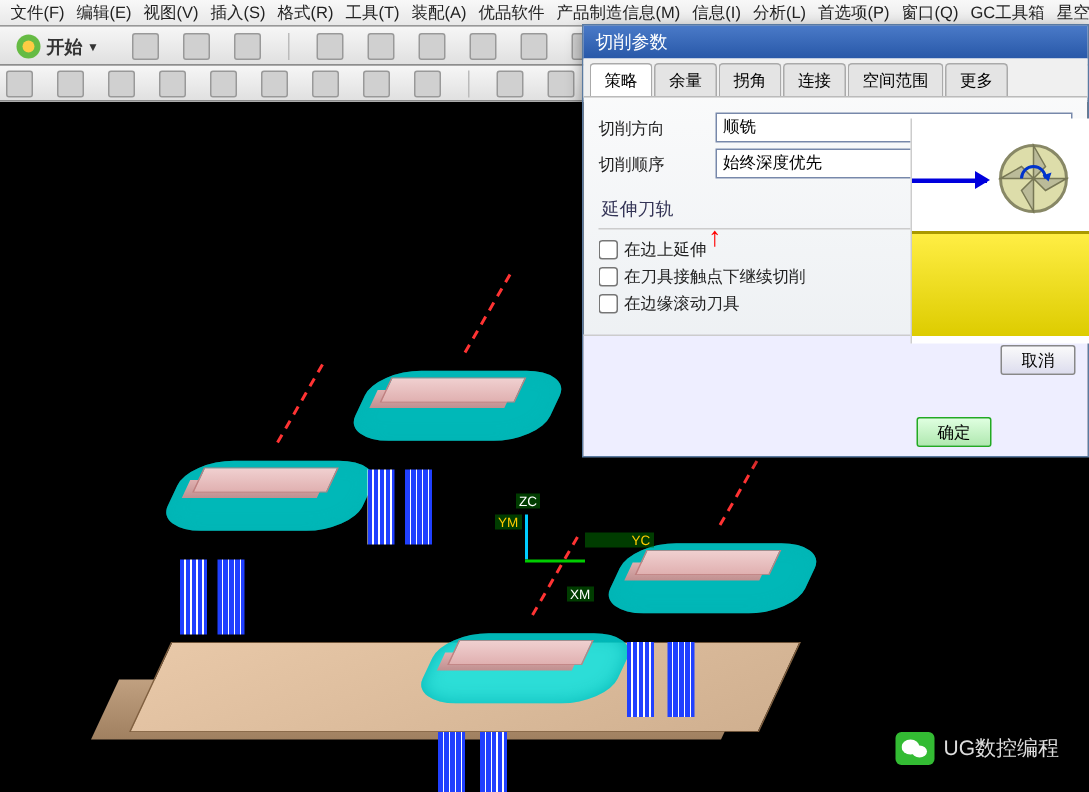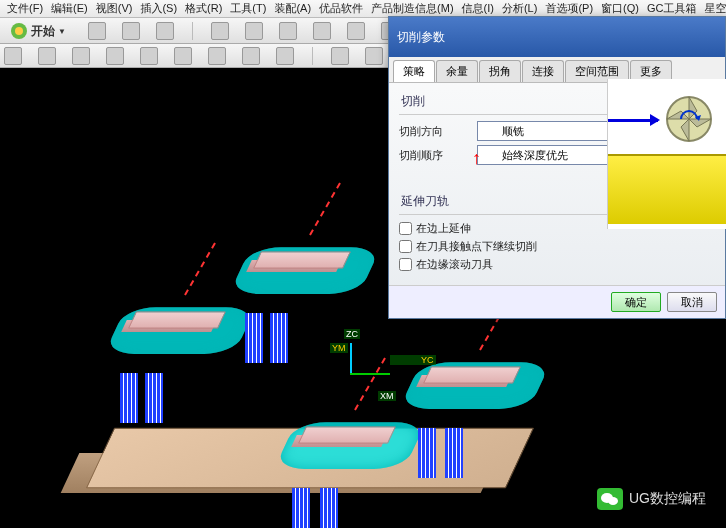--- a/index.html
+++ b/index.html
@@ -47,36 +47,36 @@
 .axis-line { position: absolute; background: #0c0; }
 .ax-z { width: 2px; height: 30px; left: 0; top: -30px; background: #0cf; }
 .ax-x { width: 40px; height: 2px; left: 0; top: 0; }
 .redline { position: absolute; border-top: 2px dashed #f33; width: 60px; transform: rotate(-60deg); }
 .r1 { left: 110px; top: 50px; } .r2 { left: 235px; top: -10px; }
 .r3 { left: 280px; top: 165px; } .r4 { left: 405px; top: 105px; }
 .axis-lbl { position: absolute; color: #fff; font-size: 9px; background: rgba(0,100,0,0.6); padding: 0 2px; }
 
 
 .dialog { position: absolute; right: 0; top: 16px; width: 338px; background: linear-gradient(#fdfdfd,#e8ecf0); border: 1px solid #5a7aa0; box-shadow: 0 3px 10px rgba(0,0,0,0.4); }
-.dlg-title { height: 40px; background: linear-gradient(#4a7ac8,#2858a8); color: #fff; font-size: 12px; display: flex; align-items: center; padding: 0 8px; }
+.dlg-title { height: 22px; background: linear-gradient(#4a7ac8,#2858a8); color: #fff; font-size: 12px; display: flex; align-items: center; padding: 0 8px; }
 .dlg-tabs { display: flex; background: #f0f0f0; border-bottom: 1px solid #bbb; font-size: 11px; padding-top: 3px; padding-left: 4px; gap: 0; }
 .dlg-tab { padding: 3px 9px; border: 1px solid #aaa; border-bottom: none; background: #e4e4e4; cursor: default; border-radius: 3px 3px 0 0; margin-right: 1px; }
 .dlg-tab.active { background: #fff; }
 .dlg-body { padding: 6px 10px 10px; }
 .section-hdr { font-size: 12px; color: #335; padding: 4px 2px; border-bottom: 1px solid #ccc; margin-bottom: 6px; display: flex; justify-content: space-between; align-items: center; }
 .chev { font-size: 10px; color: #666; }
 .form-row { display: flex; align-items: center; font-size: 11px; margin: 4px 0; gap: 8px; }
 .form-row label { width: 70px; color: #222; }
-.form-row select { flex: 1; height: 20px; border: 1px solid #78a; font-size: 11px; background: #fff; padding-left: 20px; }
+.form-row select { flex: 1; height: 20px; border: 1px solid #78a; font-size: 11px; background: #fff; }
 .chk-row { display: flex; align-items: center; font-size: 11px; margin: 3px 0; gap: 4px; color: #222; }
 .chk-row input { width: 13px; height: 13px; }
 .arrow-up { position: absolute; left: 472px; top: 148px; color: #f00; font-size: 18px; font-weight: bold; }
 .dlg-buttons { display: flex; justify-content: flex-end; gap: 6px; padding: 6px 8px; border-top: 1px solid #ccc; background: #eef; }
 .dlg-btn { min-width: 50px; height: 20px; font-size: 11px; border: 1px solid #888; background: linear-gradient(#fafafa,#dde); border-radius: 2px; }
-.dlg-btn.ok { border-color: #2a2; background: linear-gradient(#dfffe0,#b0e8b0); }
+.dlg-btn.ok { border-color: #2a2; background: linear-gradient(#dfffe0,#b0e8b0); margin-top: 48px; }
 
 
 .tool-illus { position: absolute; right: -2px; top: 62px; width: 120px; height: 150px; background: #fff; border-left: 1px solid #ccc; overflow: hidden; }
 .tool-arrow { position: absolute; left: 0; top: 40px; width: 50px; height: 3px; background: #00d; }
 .tool-arrow::after { content: ""; position: absolute; right: -8px; top: -5px; border: 6px solid transparent; border-left: 10px solid #00d; }
 .cutter { position: absolute; right: 8px; top: 10px; width: 60px; height: 60px; }
 .gold-block { position: absolute; left: 0; top: 75px; right: 0; height: 70px; background: linear-gradient(#ffee44,#ddcc00); border-top: 2px solid #aa9900; }
 
 
 .watermark { position: absolute; right: 20px; bottom: 18px; display: flex; align-items: center; gap: 6px; color: #ddd; font-size: 14px; }
@@ -197,33 +197,29 @@
   <div class="dlg-title">切削参数</div>
   <div class="dlg-tabs">
     <div class="dlg-tab active">策略</div>
     <div class="dlg-tab">余量</div>
     <div class="dlg-tab">拐角</div>
     <div class="dlg-tab">连接</div>
     <div class="dlg-tab">空间范围</div>
     <div class="dlg-tab">更多</div>
   </div>
   <div class="dlg-body">
-    <div class="section-hdr">
-      <span>切削</span>
-      <span class="chev">⋀</span>
-    </div>
     <div class="form-row">
       <label>切削方向</label>
       <select><option>顺铣</option></select>
     </div>
     <div class="form-row">
       <label>切削顺序</label>
       <select><option>始终深度优先</option></select>
     </div>
-    <div class="section-hdr" style="margin-top:24px;">
+    <div class="section-hdr" style="margin-top:8px;">
       <span>延伸刀轨</span>
       <span class="chev">⋀</span>
     </div>
     <div class="chk-row">
       <input type="checkbox" style="">
       <span>在边上延伸</span>
     </div>
     <div class="chk-row">
       <input type="checkbox" style="">
       <span>在刀具接触点下继续切削</span>

